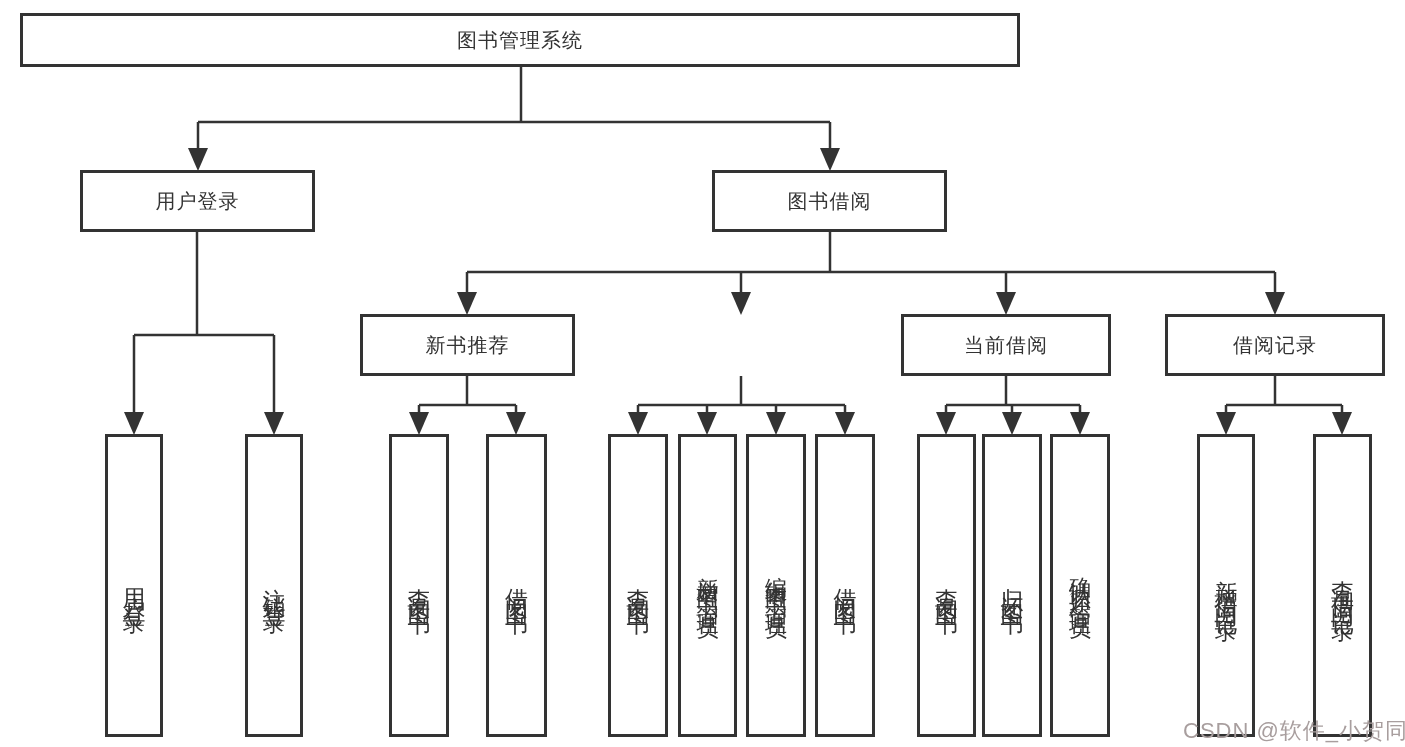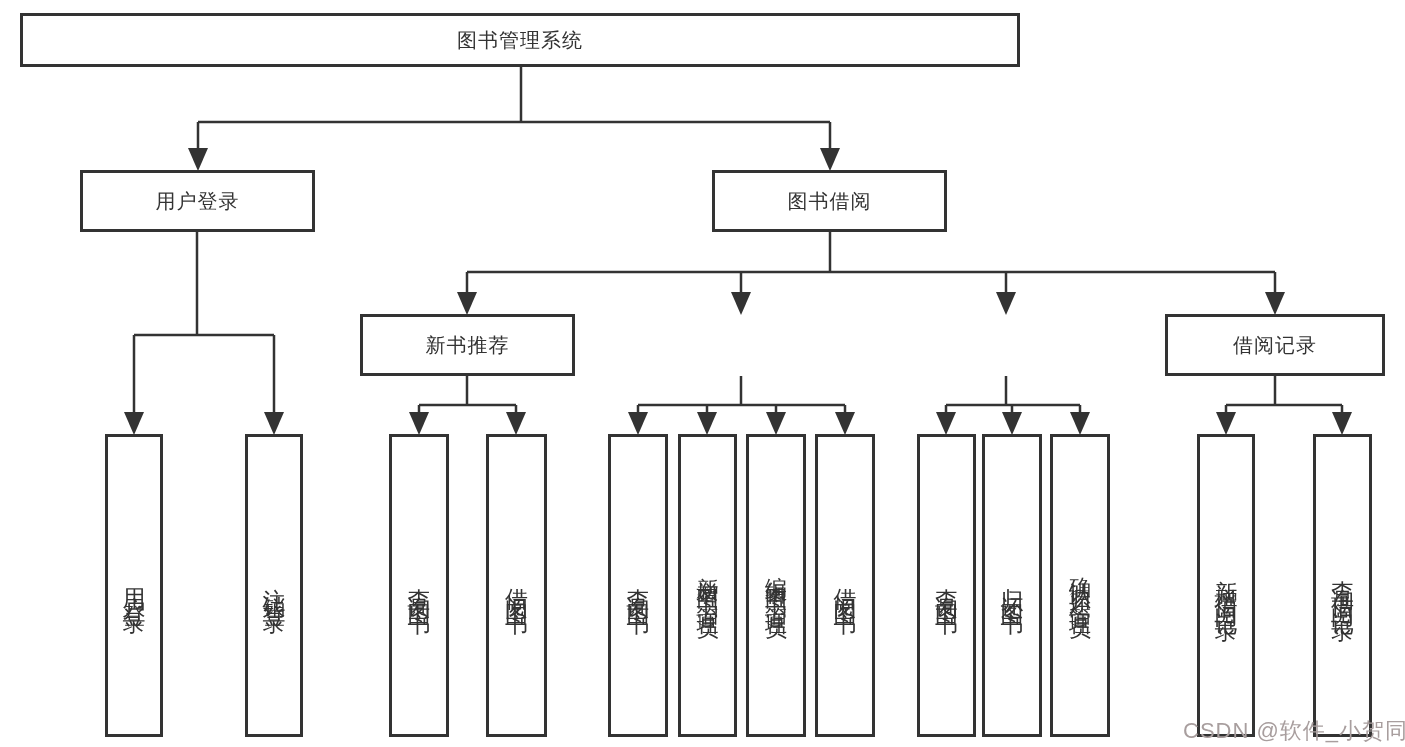--- a/index.html
+++ b/index.html
@@ -144,20 +144,23 @@
   <div class="node h n-login">
     <span>用户登录</span>
   </div>
   <div class="node h n-mgmt">
     <span>图书借阅</span>
   </div>
 
   <div class="node h n-newrec">
     <span>新书推荐</span>
   </div>
+  <div class="node h n-current">
+    <span>当前借阅</span>
+  </div>
   <div class="node h n-record">
     <span>借阅记录</span>
   </div>
 
   <div class="node v leaf l1">
     <span>用户登录</span>
   </div>
   <div class="node v leaf l2">
     <span>注销登录</span>
   </div>

